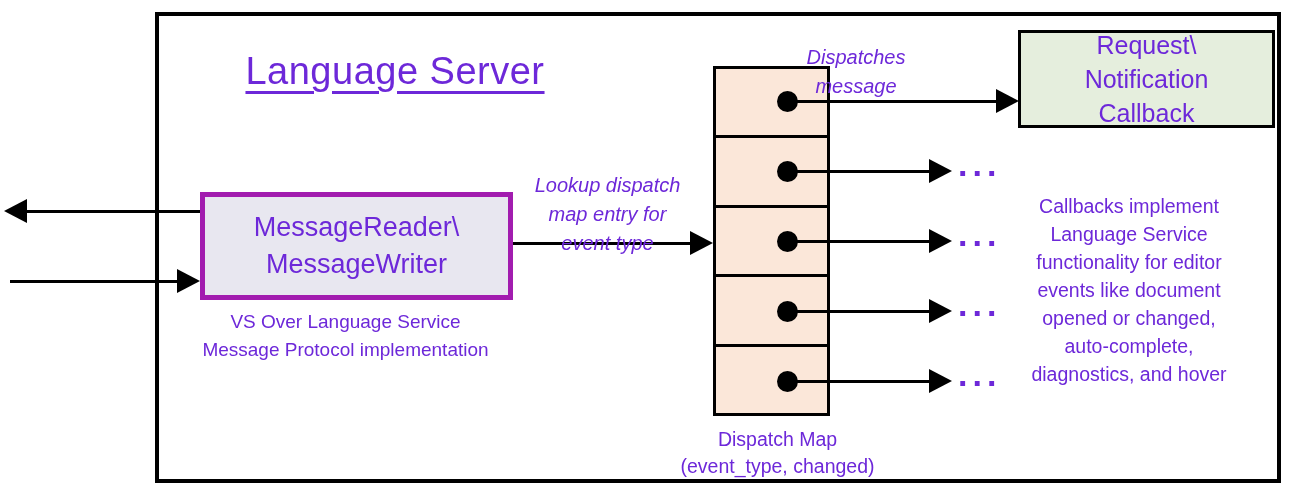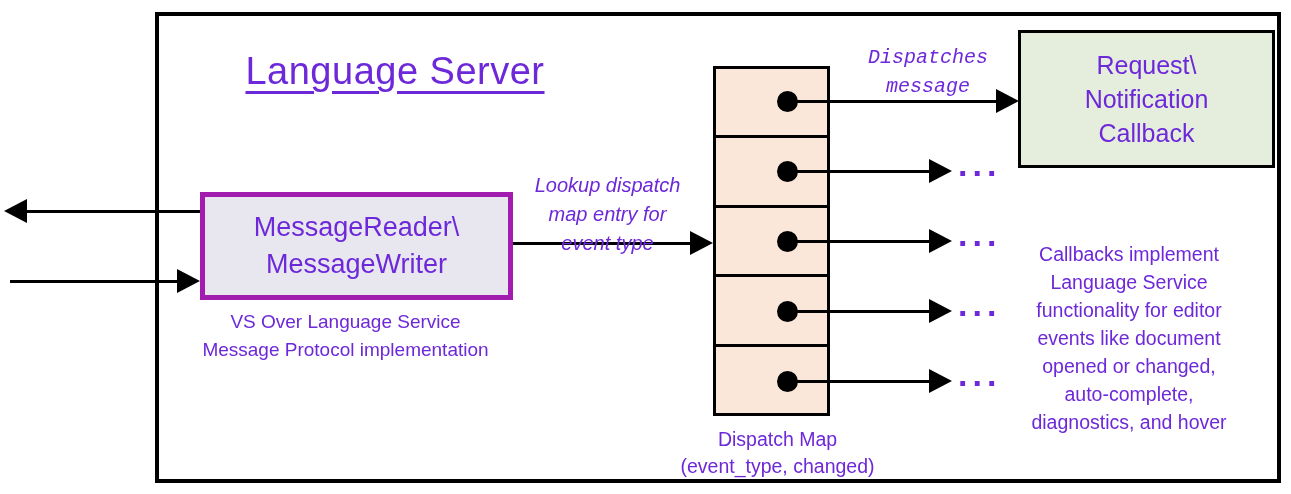--- a/index.html
+++ b/index.html
@@ -32,21 +32,21 @@
   }
   .italic-label { font-style:italic; font-size:20px; line-height:29px; text-align:center; white-space:pre-line; }
   .plain-label  { font-size:19px; line-height:28px; text-align:center; white-space:pre-line; }
   .msg-box {
     left:200px; top:192px; width:313px; height:108px;
     background:#e8e7f0; border:5px solid #a21caf; box-sizing:border-box;
     display:flex; align-items:center; justify-content:center;
     font-size:27px; line-height:37px; text-align:center; white-space:pre-line;
   }
   .cb-box {
-    left:1018px; top:30px; width:257px; height:138px;
+    left:1018px; top:30px; width:257px; height:98px;
     background:#e5eedd; border:3px solid #000; box-sizing:border-box;
     display:flex; align-items:center; justify-content:center;
     font-size:25px; line-height:34px; text-align:center; white-space:pre-line;
   }
   .dispatch-map {
     left:713px; top:66px; width:117px; height:350px;
     background:#fbe7d9; border:3px solid #000; box-sizing:border-box;
     display:flex; flex-direction:column;
   }
   .map-cell { flex:1; border-top:3px solid #000; }
@@ -95,21 +95,21 @@
   </div>
 
   <div class="dot" style="left:777px; top:91px;"></div>
   <div class="dot" style="left:777px; top:161px;"></div>
   <div class="dot" style="left:777px; top:231px;"></div>
   <div class="dot" style="left:777px; top:301px;"></div>
   <div class="dot" style="left:777px; top:371px;"></div>
 
   <div class="hline" style="left:795px; top:100px; width:203px;"></div>
   <div class="head-right" style="left:996px; top:89px;"></div>
-  <div class="abs italic-label" style="left:868px; top:43px; width:120px;font-family:Liberation Mono, monospace;">Dispatches
+  <div class="abs italic-label" style="left:796px; top:43px; width:120px;">Dispatches
 message</div>
 
   <div class="hline" style="left:795px; top:170px; width:136px;"></div>
   <div class="head-right" style="left:929px; top:159px;"></div>
   <div class="dots" style="left:958px; top:147px;">...</div>
 
   <div class="hline" style="left:795px; top:240px; width:136px;"></div>
   <div class="head-right" style="left:929px; top:229px;"></div>
   <div class="dots" style="left:958px; top:217px;">...</div>
 
@@ -120,21 +120,21 @@
   <div class="hline" style="left:795px; top:380px; width:136px;"></div>
   <div class="head-right" style="left:929px; top:369px;"></div>
   <div class="dots" style="left:958px; top:357px;">...</div>
 
   <div class="abs cb-box">
     <span>Request\
 Notification
 Callback</span>
   </div>
 
-  <div class="abs plain-label" style="left:993px; top:192px; width:272px; line-height:28px; font-size:19.5px;margin-top:48px;">Callbacks implement
+  <div class="abs plain-label" style="left:993px; top:192px; width:272px; line-height:28px; font-size:19.5px;">Callbacks implement
 Language Service
 functionality for editor
 events like document
 opened or changed,
 auto-complete,
 diagnostics, and hover</div>
 
   <div class="abs plain-label" style="left:650px; top:426px; width:255px; line-height:27px; font-size:19.5px;">Dispatch Map
 (event_type, changed)</div>
 

